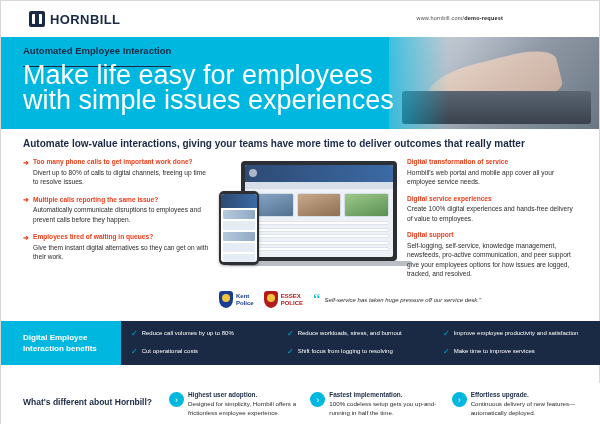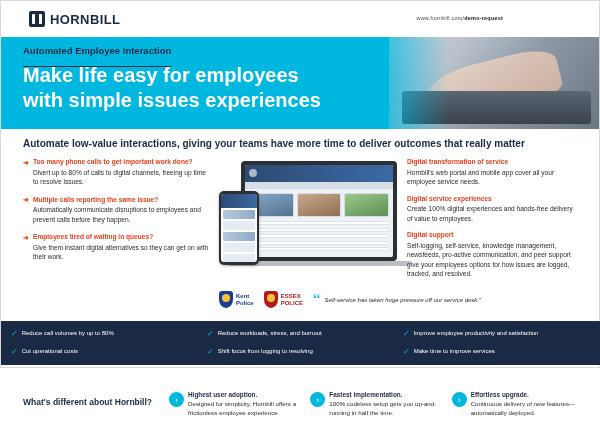--- a/index.html
+++ b/index.html
@@ -4,21 +4,21 @@
 <style>
   * { box-sizing: border-box; margin: 0; padding: 0; }
   html, body {
     width: 600px; height: 424px;
     font-family: "Liberation Sans", sans-serif;
     background: #ffffff;
     overflow: hidden;
   }
   .page {
     position: relative;
-    width: 600px; height: 368px;
+    width: 600px; height: 424px;
     background: #ffffff;
     border: 1px solid #d8d8d8;
   }
 
   
   .header {
     position: relative;
     height: 36px;
     background: #ffffff;
   }
@@ -104,24 +104,24 @@
     left: 22px; top: 8px;
     font-size: 9.5px;
     font-weight: bold;
     color: #1a2a44;
     border-bottom: 1.5px solid #1a2a44;
     padding-bottom: 10px;
   }
   .hero-h1 {
     position: absolute;
     left: 22px; top: 26px;
-    font-size: 20px;
+    font-size: 27px;
     line-height: 25px;
     color: #ffffff;
-    font-weight: bold;
+    font-weight: normal;
   }
 
   
   .subhead {
     position: absolute;
     left: 22px; top: 137px;
     font-size: 10px;
     font-weight: bold;
     color: #1a2a44;
   }
@@ -503,20 +503,26 @@
         <div class="rbody">Create 100% digital experiences and hands-free delivery of value to employees.</div>
       </div>
       <div class="rblock">
         <div class="rtitle">Digital support</div>
         <div class="rbody">Self-logging, self-service, knowledge management, newsfeeds, pro-active communication, and peer support give your employees options for how issues are logged, tracked, and resolved.</div>
       </div>
     </div>
   </div>
 
   <div class="benefits">
+    <div class="benefits-label">
+      <div>
+        <div>Digital Employee</div>
+        <div>Interaction benefits</div>
+      </div>
+    </div>
     <div class="benefits-list">
       <div class="benefit">
         <span class="check">✓</span>
         <span>Reduce call volumes by up to 80%</span>
       </div>
       <div class="benefit">
         <span class="check">✓</span>
         <span>Reduce workloads, stress, and burnout</span>
       </div>
       <div class="benefit">

